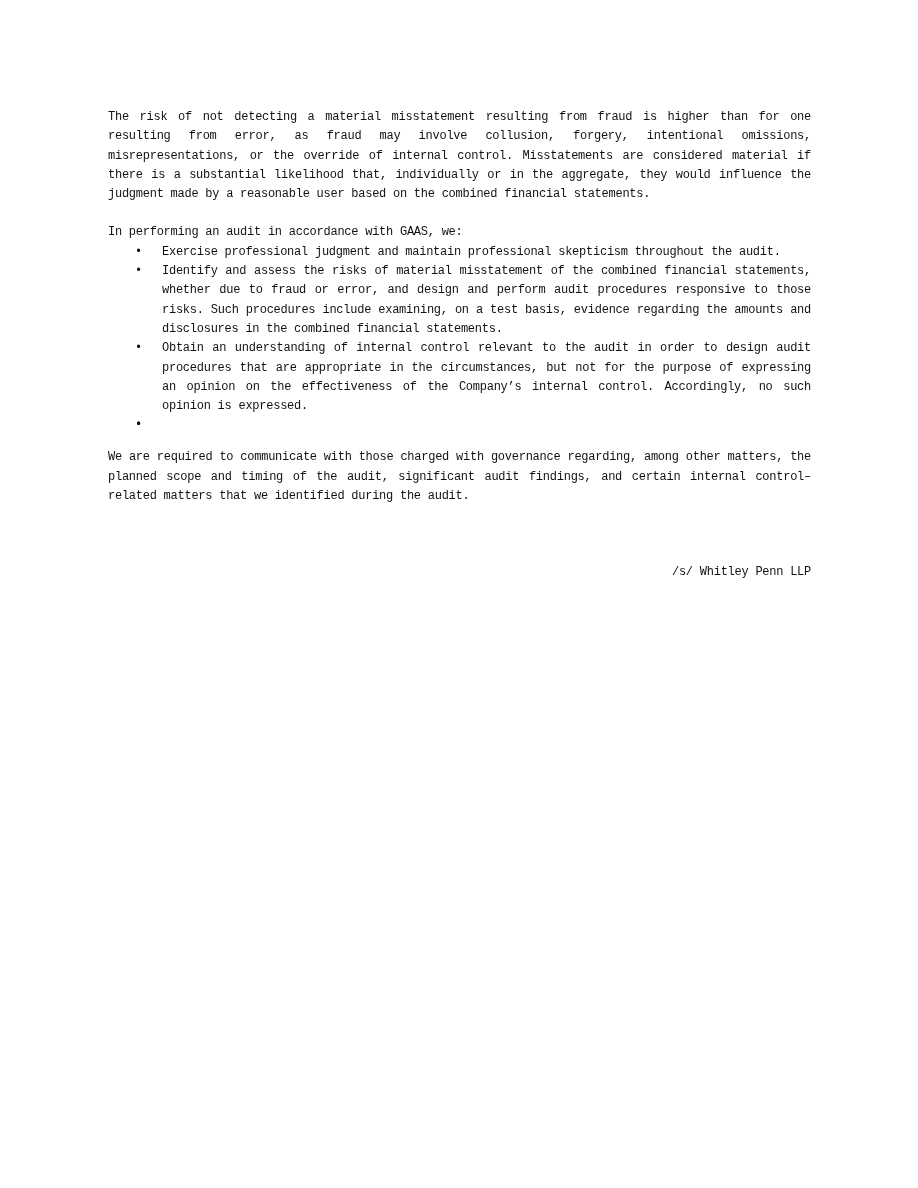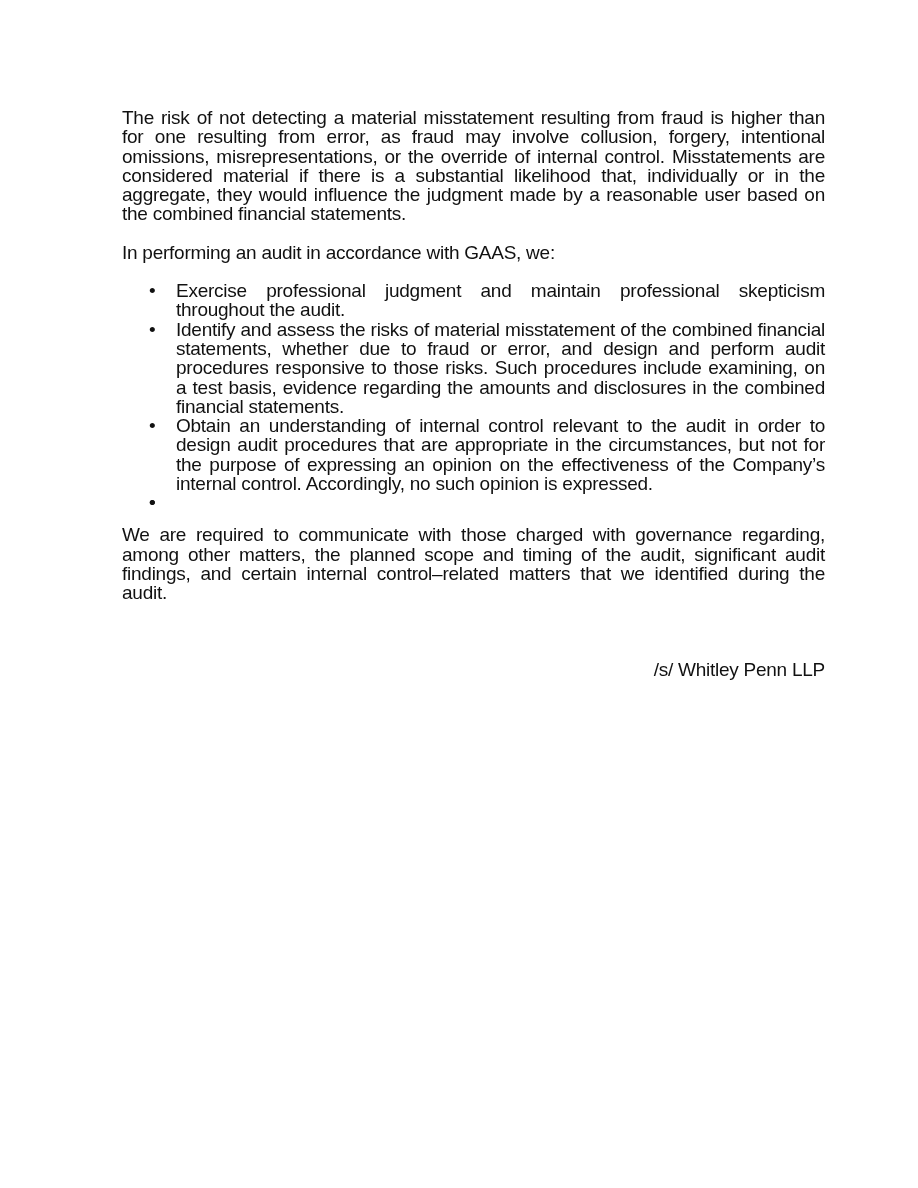--- a/index.html
+++ b/index.html
@@ -1,24 +1,24 @@
 <!DOCTYPE html>
 <html><head>
 <meta charset="utf-8">
 <style>
   html, body { margin: 0; padding: 0; background: #ffffff; }
   body { width: 918px; height: 1188px; position: relative; overflow: hidden; }
   .page {
-    position: absolute; left: 122px; top: 108px; width: 703px;
-    font-family: Liberation Sans, sans-serif; font-size: 19px; line-height: 19.3px;
+    position: absolute; left: 108px; top: 108px; width: 703px;
+    font-family: Liberation Mono, monospace; font-size: 12px; line-height: 19.3px;
     color: #111111; letter-spacing: -0.25px;
   }
   p { margin: 0; text-align: justify; }
   .para1 { margin-bottom: 19px; }
-  .para2 { margin-bottom: 19px; text-align: left; }
+  .para2 { text-align: left; }
   ul { margin: 0 0 19px 0; padding: 0; list-style: none; }
   li { position: relative; padding-left: 54px; text-align: justify; }
   li .bullet { position: absolute; left: 27px; top: 0; }
   .para3 { margin-bottom: 57px; margin-top: 32px; }
   .sig div { text-align: right; }
   .sig .firm { padding-left: 3px; }
 </style>
 </head>
 <body>
 

